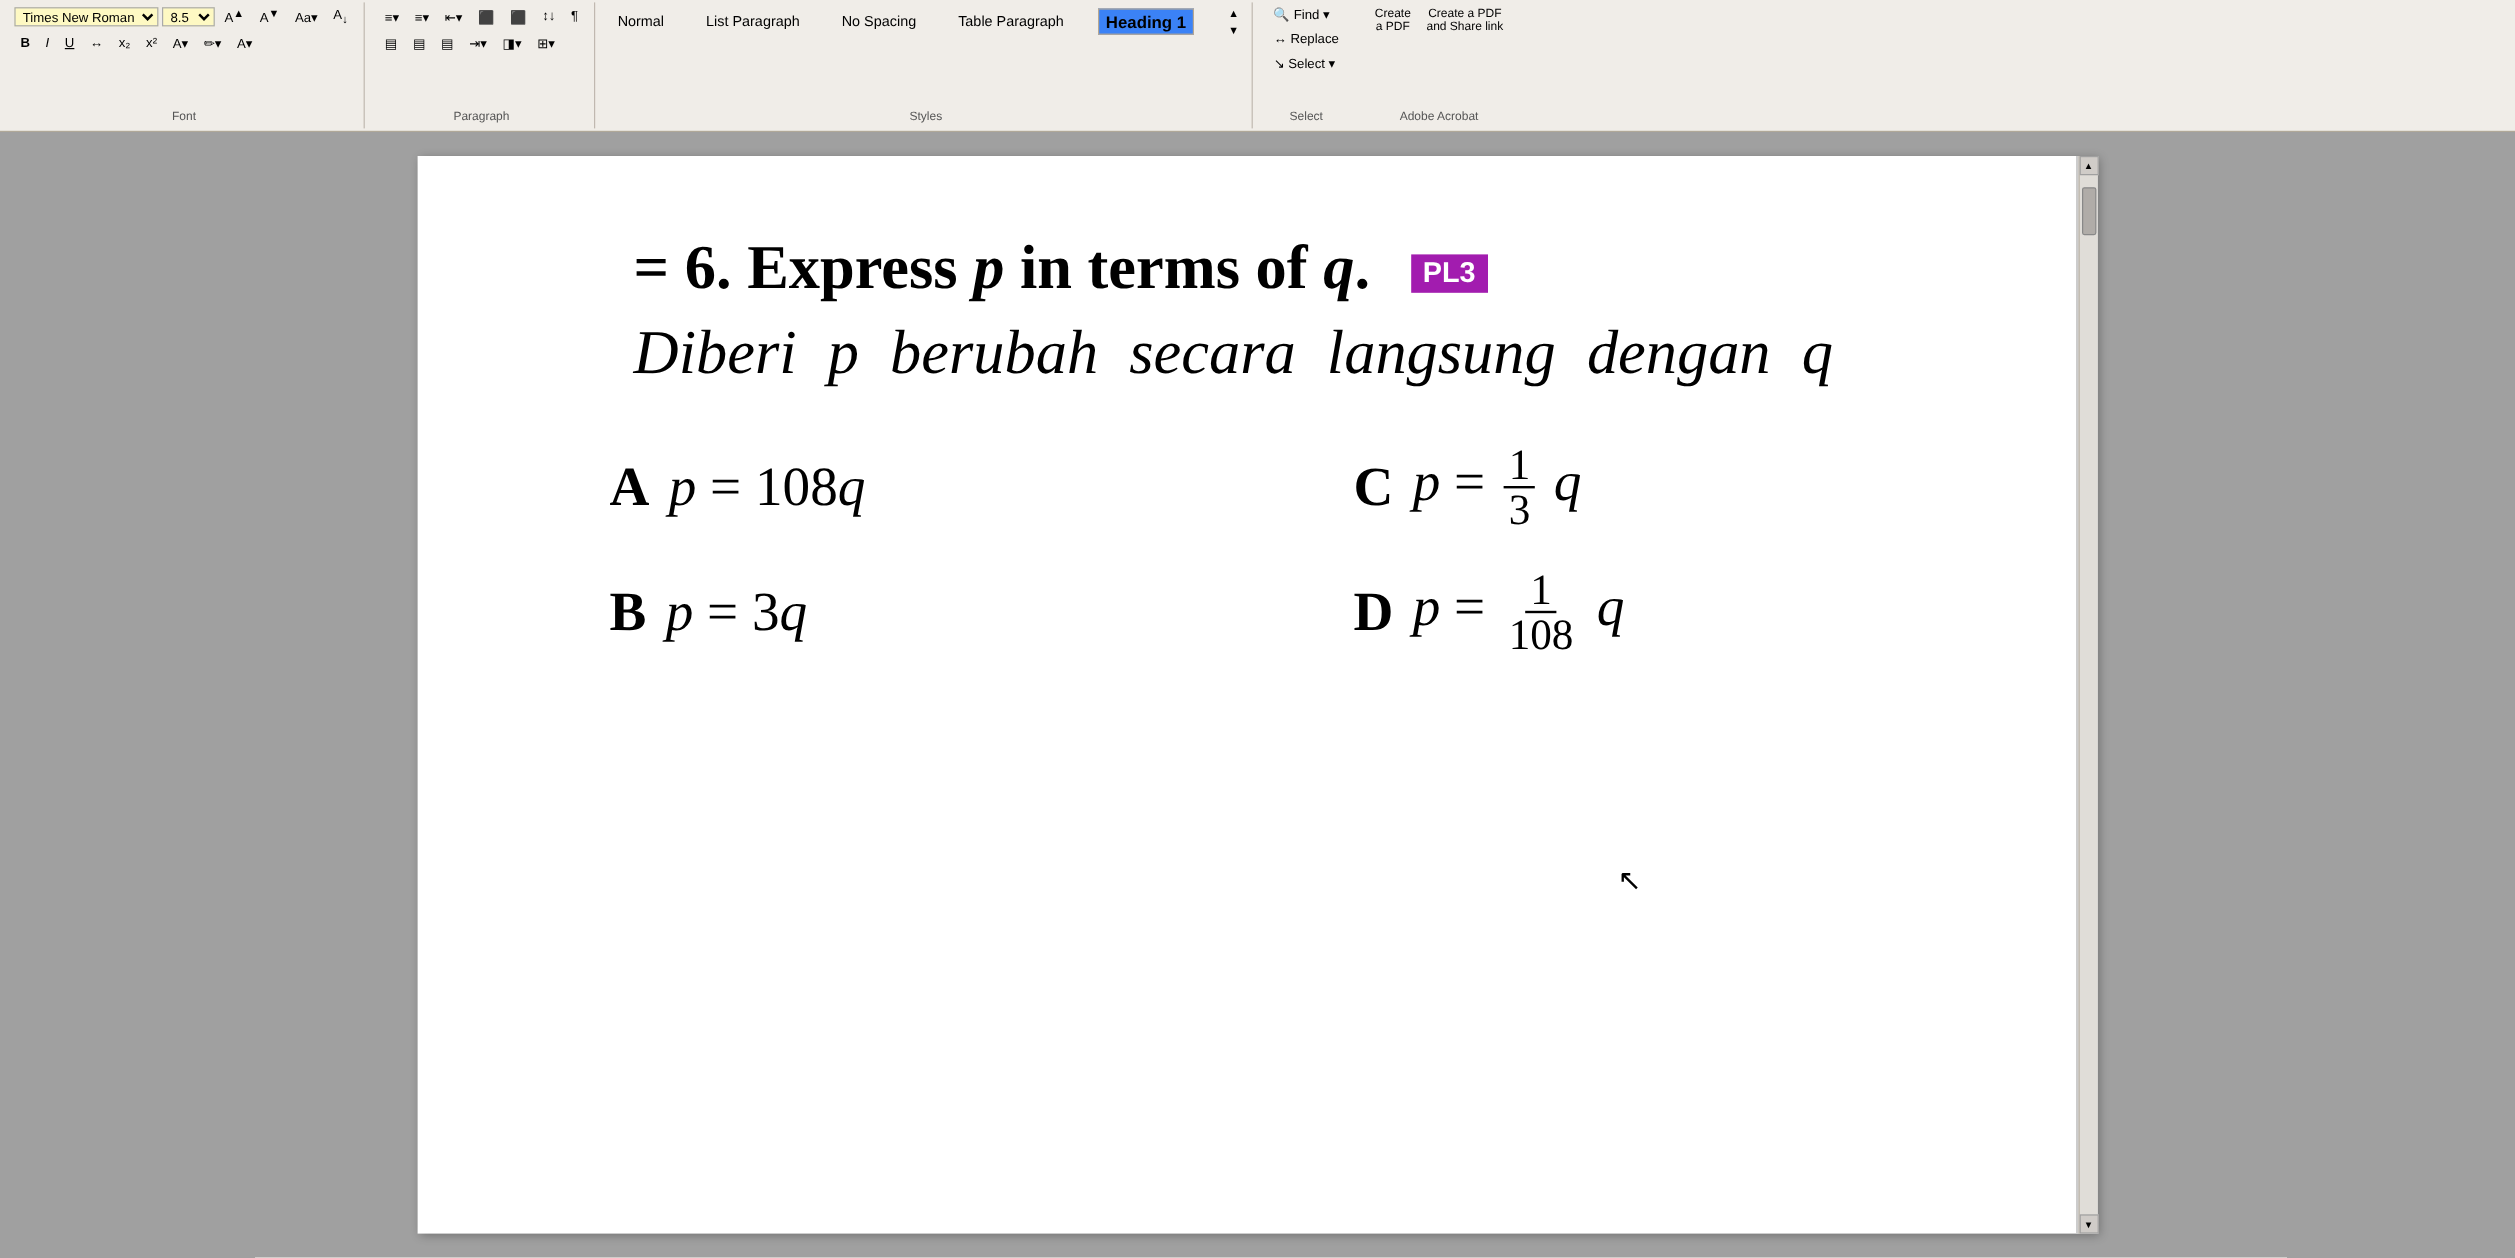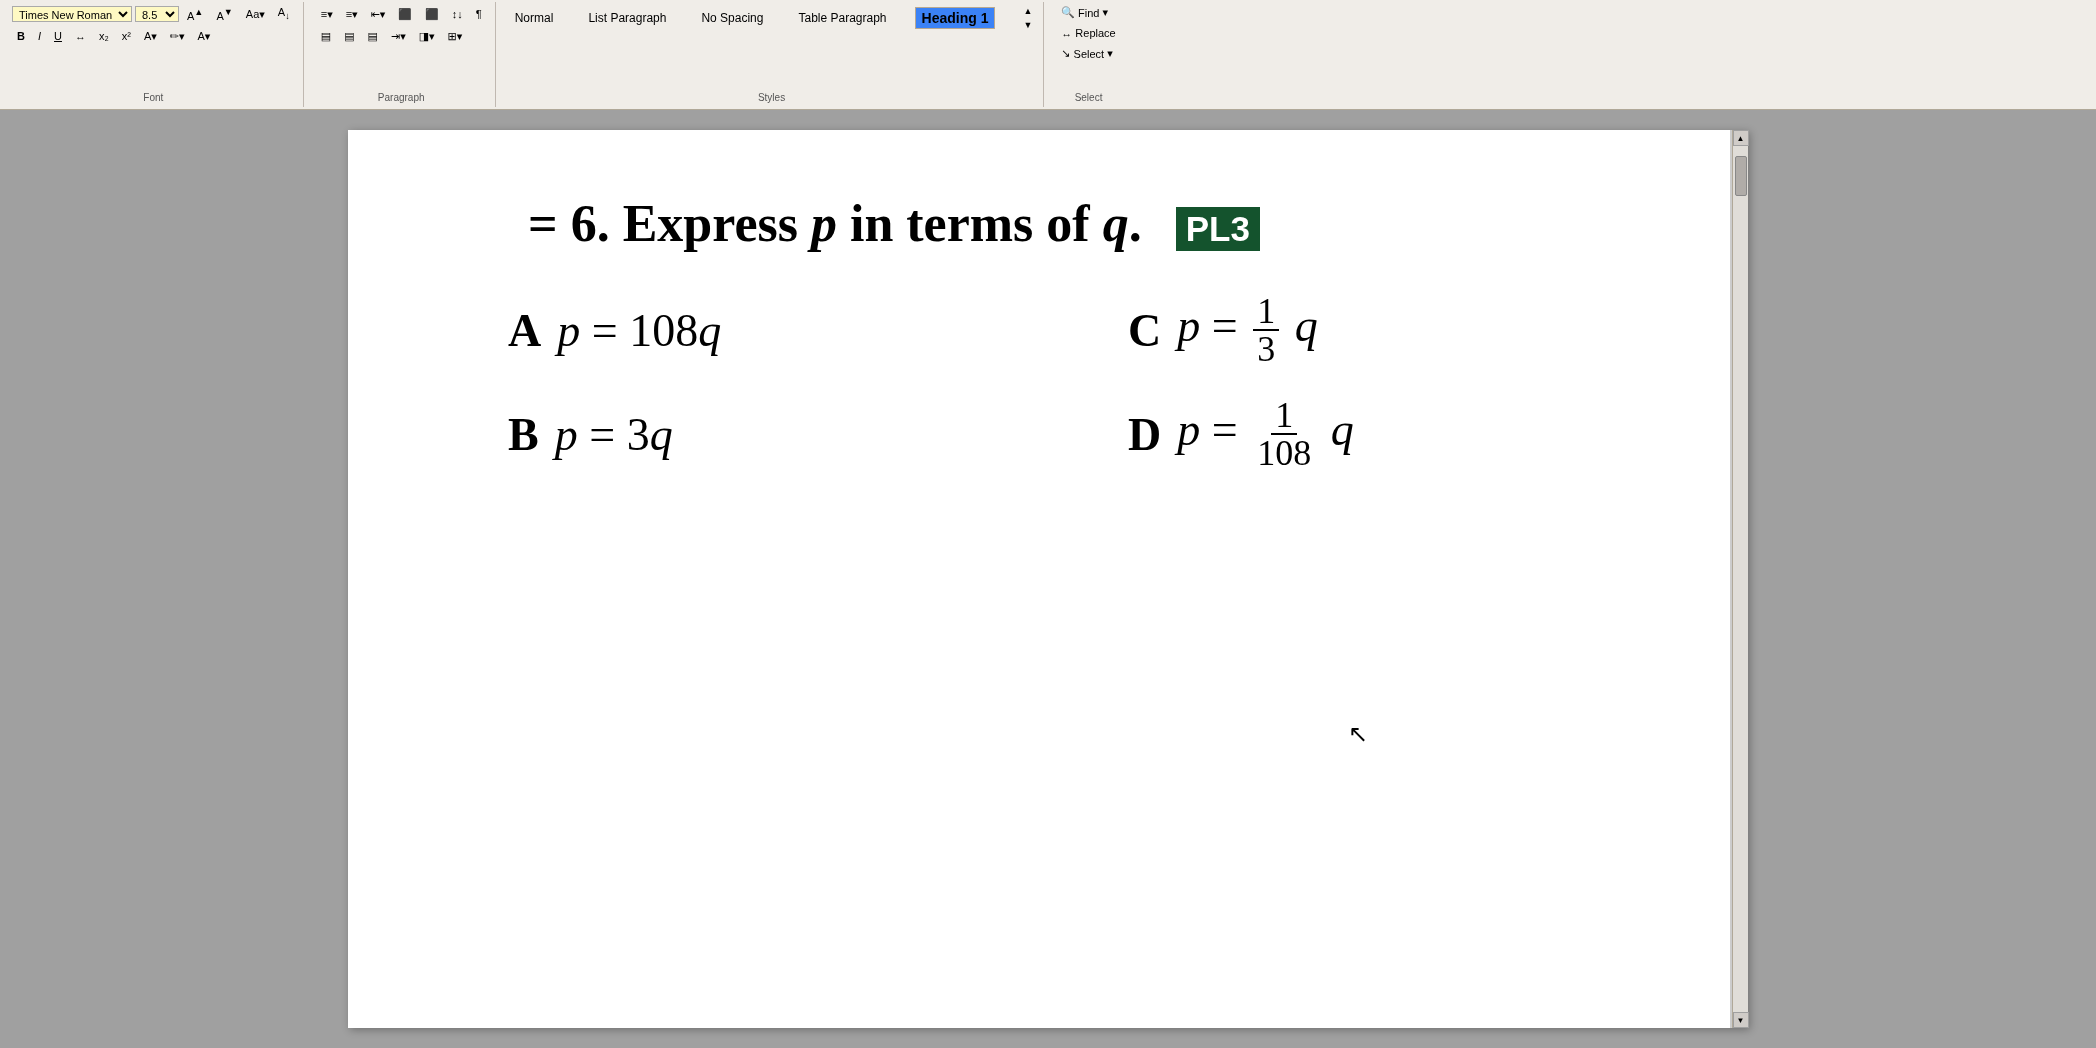--- a/index.html
+++ b/index.html
@@ -167,24 +167,24 @@
 
     .question-text-en {
       font-size: 52px;
       font-weight: bold;
       display: inline;
       margin-left: 16px;
     }
 
     .pl3-badge {
       display: inline-block;
-      background: #14532d;
+      background: #a21caf;
       color: white;
       font-family: Arial, sans-serif;
-      font-size: 35px;
+      font-size: 24px;
       font-weight: bold;
       padding: 2px 10px;
       margin-left: 8px;
       vertical-align: middle;
       text-align: center;
     }
 
     .question-text-my {
       font-size: 52px;
       font-style: italic;
@@ -376,20 +376,33 @@
       <span>Replace</span>
     </button>
     <button class="editing-btn">
       <span>↘</span>
       <span>Select</span>
       <span>▾</span>
     </button>
     <span class="toolbar-group-label">Select</span>
   </div>
 
+  <div class="acrobat-group">
+    <div class="toolbar-row">
+      <button class="tb-btn">
+        <div style="font-size:10px;font-family:Arial">Create</div>
+        <div style="font-size:10px;font-family:Arial">a PDF</div>
+      </button>
+      <button class="tb-btn">
+        <div style="font-size:10px;font-family:Arial">Create a PDF</div>
+        <div style="font-size:10px;font-family:Arial">and Share link</div>
+      </button>
+    </div>
+    <span class="toolbar-group-label">Adobe Acrobat</span>
+  </div>
 
 </div>
 
 <div class="doc-area">
   <div class="doc-page">
 
     <div class="scroll-bar">
       <button class="scroll-btn">▲</button>
       <div class="scroll-track">
         <div class="scroll-thumb"></div>
@@ -401,20 +414,21 @@
 
     <div class="doc-content">
 
 
       <div style="font-size:52px;font-weight:bold;margin-left:80px;margin-top:4px">
         = 6. Express <em>p</em> in terms of <em>q</em>.&nbsp;
         <span class="pl3-badge">PL3</span>
       </div>
 
       <div class="question-text-my" style="margin-left:80px;">
+        <div>Diberi &nbsp;<em>p</em>&nbsp; berubah &nbsp;secara &nbsp;langsung &nbsp;dengan &nbsp;<em>q</em></div>
       </div>
 
       <div class="answers-grid" style="margin-left:60px;">
 
         <div class="answer-item">
           <span class="answer-letter">A</span>
           <span class="answer-math">
             <em>p</em> = 108<em>q</em>
           </span>
         </div>

